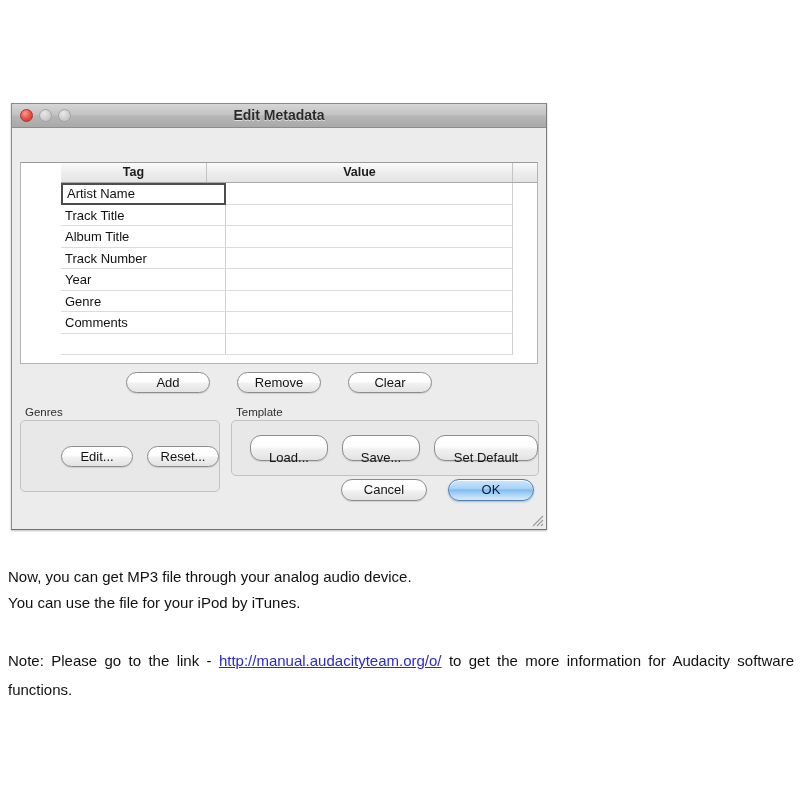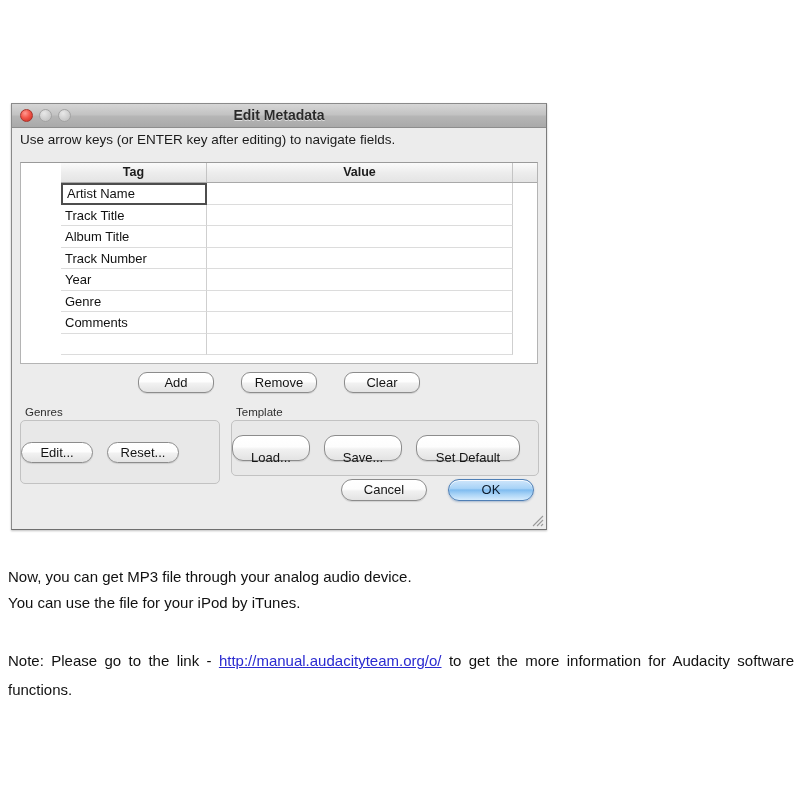--- a/index.html
+++ b/index.html
@@ -109,21 +109,21 @@
   }
   .th-tag { width: 146px; border-right: 1px solid #c4c4c4; }
   .th-value { flex: 1; border-right: 1px solid #c4c4c4; }
   .th-pad { width: 24px; }
 
   .row {
     display: flex;
     height: 21.5px;
   }
   .cell-tag {
-    width: 146px;
+    width: 165px;
     box-sizing: border-box;
     border-right: 1px solid #cfcfcf;
     border-bottom: 1px solid #dcdcdc;
     font-size: 13px;
     color: #111111;
     line-height: 21px;
     padding-left: 4px;
     background: #ffffff;
     white-space: nowrap;
     overflow: hidden;
@@ -170,21 +170,21 @@
 
   #row-actions {
     position: absolute;
     left: 8px;
     top: 268px;
     width: 518px;
     display: flex;
     justify-content: center;
     gap: 27px;
   }
-  #row-actions .btn { width: 76px; padding: 0; border-radius: 9px; }
+  #row-actions .btn { width: 84px; padding: 0; }
 
   
   .group {
     position: absolute;
     border: 1px solid #c2c2c2;
     border-radius: 5px;
     background: #e8e8e8;
     box-sizing: border-box;
   }
   .group-label {
@@ -193,34 +193,34 @@
     left: 4px;
     font-size: 11.5px;
     color: #2e2e2e;
     background: transparent;
     white-space: nowrap;
   }
   #group-genres {
     left: 8px;
     top: 316px;
     width: 200px;
-    height: 64px;
+    height: 72px;
   }
   #group-template {
     left: 219px;
     top: 316px;
     width: 308px;
     height: 56px;
   }
   .group-inner {
     position: absolute;
     left: 0; right: 0; top: 0; bottom: 0;
     display: flex;
     align-items: center;
-    justify-content: flex-start;
+    justify-content: flex-end;
     gap: 14px;
   }
   #group-genres .btn { width: 72px; padding: 0; }
   #group-template .btn { width: 78px; padding: 12px; }
   #group-template .btn.btn-wide { width: 104px; }
 
   
   #footer-actions {
     position: absolute;
     right: 12px;
@@ -268,21 +268,20 @@
 
 <div id="dialog">
 
   <div id="titlebar">
     <div class="traffic traffic-close"></div>
     <div class="traffic traffic-min"></div>
     <div class="traffic traffic-max"></div>
     <div id="title-text">Edit Metadata</div>
   </div>
 
-  <div id="instruction">Use arrow keys (or ENTER key after editing) to navigate fields.</div>
 
   <div id="table-wrap">
     <div id="table-head">
       <div class="th th-tag">Tag</div>
       <div class="th th-value">Value</div>
       <div class="th th-pad"></div>
     </div>
 
     <div class="row">
       <div class="cell-tag focused">Artist Name</div>

